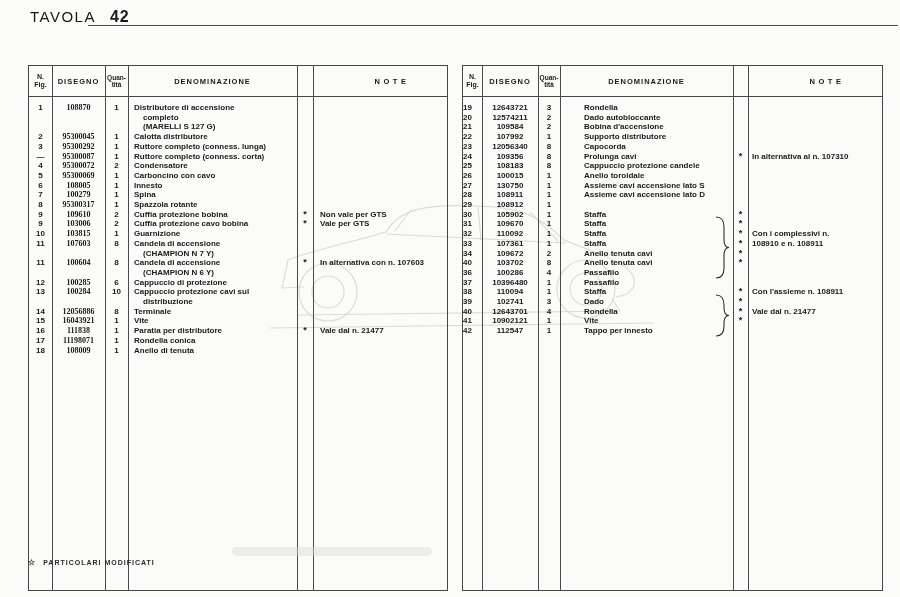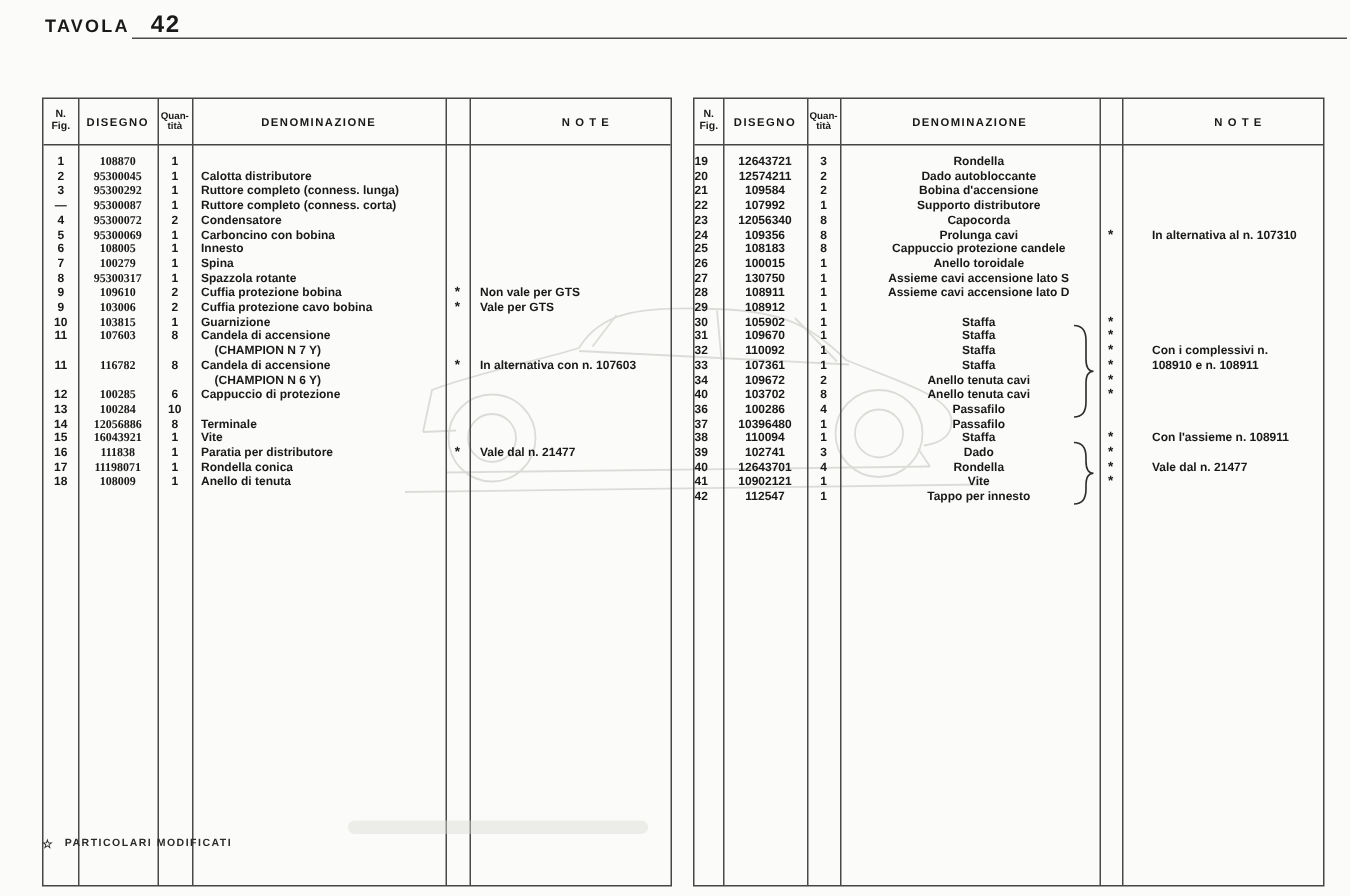--- a/index.html
+++ b/index.html
@@ -5,21 +5,21 @@
   html,body{margin:0;padding:0;}
   body{
     width:900px;height:597px;overflow:hidden;position:relative;
     background:#fbfbf9;
     font-family:"Liberation Sans",sans-serif;
     color:#191919;
   }
   .page{position:absolute;inset:0;}
   
   .title-row{position:absolute;left:30px;top:8px;display:flex;align-items:baseline;gap:14px;}
-  .title-main{font-size:12px;font-weight:bold;letter-spacing:1.5px;}
+  .title-main{font-size:15px;font-weight:normal;letter-spacing:1.5px;}
   .title-num{font-size:16px;font-weight:bold;letter-spacing:1px;}
   .title-rule{position:absolute;left:88px;top:25px;width:810px;height:1px;background:#4a4a4a;}
   
   .wm{position:absolute;left:268px;top:188px;opacity:.5;pointer-events:none;}
   
   .ptable{position:absolute;top:30px;height:524px;border:1px solid #464646;box-sizing:content-box;background:transparent;margin-top:35px;}
   #table-left{left:28px;width:418px;}
   #table-right{left:462px;width:419px;}
   .vline{position:absolute;top:0;bottom:0;width:1px;background:#4a4a4a;}
   .thead{position:absolute;top:0;left:0;right:0;height:30px;border-bottom:1px solid #464646;display:flex;align-items:stretch;}
@@ -39,23 +39,23 @@
   #table-left .c-ast{width:16px;text-align:center;}
   #table-left .c-note{flex:1 1 auto;padding-left:7px;}
   #table-left .vl1{left:23px;} #table-left .vl2{left:76px;} #table-left .vl3{left:99px;}
   #table-left .vl4{left:268px;} #table-left .vl5{left:284px;}
   #table-left .hc1{width:23px;} #table-left .hc2{width:53px;} #table-left .hc3{width:23px;}
   #table-left .hc4{width:169px;} #table-left .hc5{width:16px;} #table-left .hc6{flex:1;}
   
   #table-right .c-fig{width:19px;}
   #table-right .c-dis{width:56px;text-align:center;}
   #table-right .c-qta{width:22px;text-align:center;}
-  #table-right .c-den{width:173px;padding-left:12px;text-align:center;}
+  #table-right .c-den{width:173px;padding-left:24px;}
   #table-right .c-ast{width:15px;text-align:center;}
-  #table-right .c-note{flex:1 1 auto;padding-left:20px;}
+  #table-right .c-note{flex:1 1 auto;padding-left:4px;}
   #table-right .vl1{left:19px;} #table-right .vl2{left:75px;} #table-right .vl3{left:97px;}
   #table-right .vl4{left:270px;} #table-right .vl5{left:285px;}
   #table-right .hc1{width:19px;} #table-right .hc2{width:56px;} #table-right .hc3{width:22px;}
   #table-right .hc4{width:173px;} #table-right .hc5{width:15px;} #table-right .hc6{flex:1;}
   .c-den .cont{padding-left:9px;}
   .c-ast{font-size:9px;}
   .brace{position:absolute;}
   
   .footer{position:absolute;left:28px;top:558px;display:flex;align-items:center;gap:8px;font-size:7px;font-weight:bold;letter-spacing:1px;color:#2b2b2b;}
   .footer .star{font-size:8px;letter-spacing:0;}
@@ -109,20 +109,25 @@
       <div class="hc hc5"></div>
       <div class="hc hc6">
         <span class="hn">NOTE</span>
       </div>
     </div>
     <div class="tbody">
         <div class="trow">
           <div class="c c-fig">1</div>
           <div class="c c-dis">108870</div>
           <div class="c c-qta">1</div>
+          <div class="c c-den">
+            <div>Distributore di accensione</div>
+            <div class="cont">completo</div>
+            <div class="cont">(MARELLI S 127 G)</div>
+          </div>
           <div class="c c-ast"></div>
           <div class="c c-note"></div>
         </div>
         <div class="trow">
           <div class="c c-fig">2</div>
           <div class="c c-dis">95300045</div>
           <div class="c c-qta">1</div>
           <div class="c c-den">
             <div>Calotta distributore</div>
           </div>
@@ -157,21 +162,21 @@
             <div>Condensatore</div>
           </div>
           <div class="c c-ast"></div>
           <div class="c c-note"></div>
         </div>
         <div class="trow">
           <div class="c c-fig">5</div>
           <div class="c c-dis">95300069</div>
           <div class="c c-qta">1</div>
           <div class="c c-den">
-            <div>Carboncino con bobina</div>
+            <div>Carboncino con cavo</div>
           </div>
           <div class="c c-ast"></div>
           <div class="c c-note"></div>
         </div>
         <div class="trow">
           <div class="c c-fig">6</div>
           <div class="c c-dis">108005</div>
           <div class="c c-qta">1</div>
           <div class="c c-den">
             <div>Innesto</div>
@@ -235,21 +240,21 @@
           <div class="c c-qta">8</div>
           <div class="c c-den">
             <div>Candela di accensione</div>
             <div class="cont">(CHAMPION N 7 Y)</div>
           </div>
           <div class="c c-ast"></div>
           <div class="c c-note"></div>
         </div>
         <div class="trow">
           <div class="c c-fig">11</div>
-          <div class="c c-dis">116782</div>
+          <div class="c c-dis">100604</div>
           <div class="c c-qta">8</div>
           <div class="c c-den">
             <div>Candela di accensione</div>
             <div class="cont">(CHAMPION N 6 Y)</div>
           </div>
           <div class="c c-ast">*</div>
           <div class="c c-note">In alternativa con n. 107603</div>
         </div>
         <div class="trow">
           <div class="c c-fig">12</div>
@@ -258,20 +263,24 @@
           <div class="c c-den">
             <div>Cappuccio di protezione</div>
           </div>
           <div class="c c-ast"></div>
           <div class="c c-note"></div>
         </div>
         <div class="trow">
           <div class="c c-fig">13</div>
           <div class="c c-dis">100284</div>
           <div class="c c-qta">10</div>
+          <div class="c c-den">
+            <div>Cappuccio protezione cavi sul</div>
+            <div class="cont">distribuzione</div>
+          </div>
           <div class="c c-ast"></div>
           <div class="c c-note"></div>
         </div>
         <div class="trow">
           <div class="c c-fig">14</div>
           <div class="c c-dis">12056886</div>
           <div class="c c-qta">8</div>
           <div class="c c-den">
             <div>Terminale</div>
           </div>

